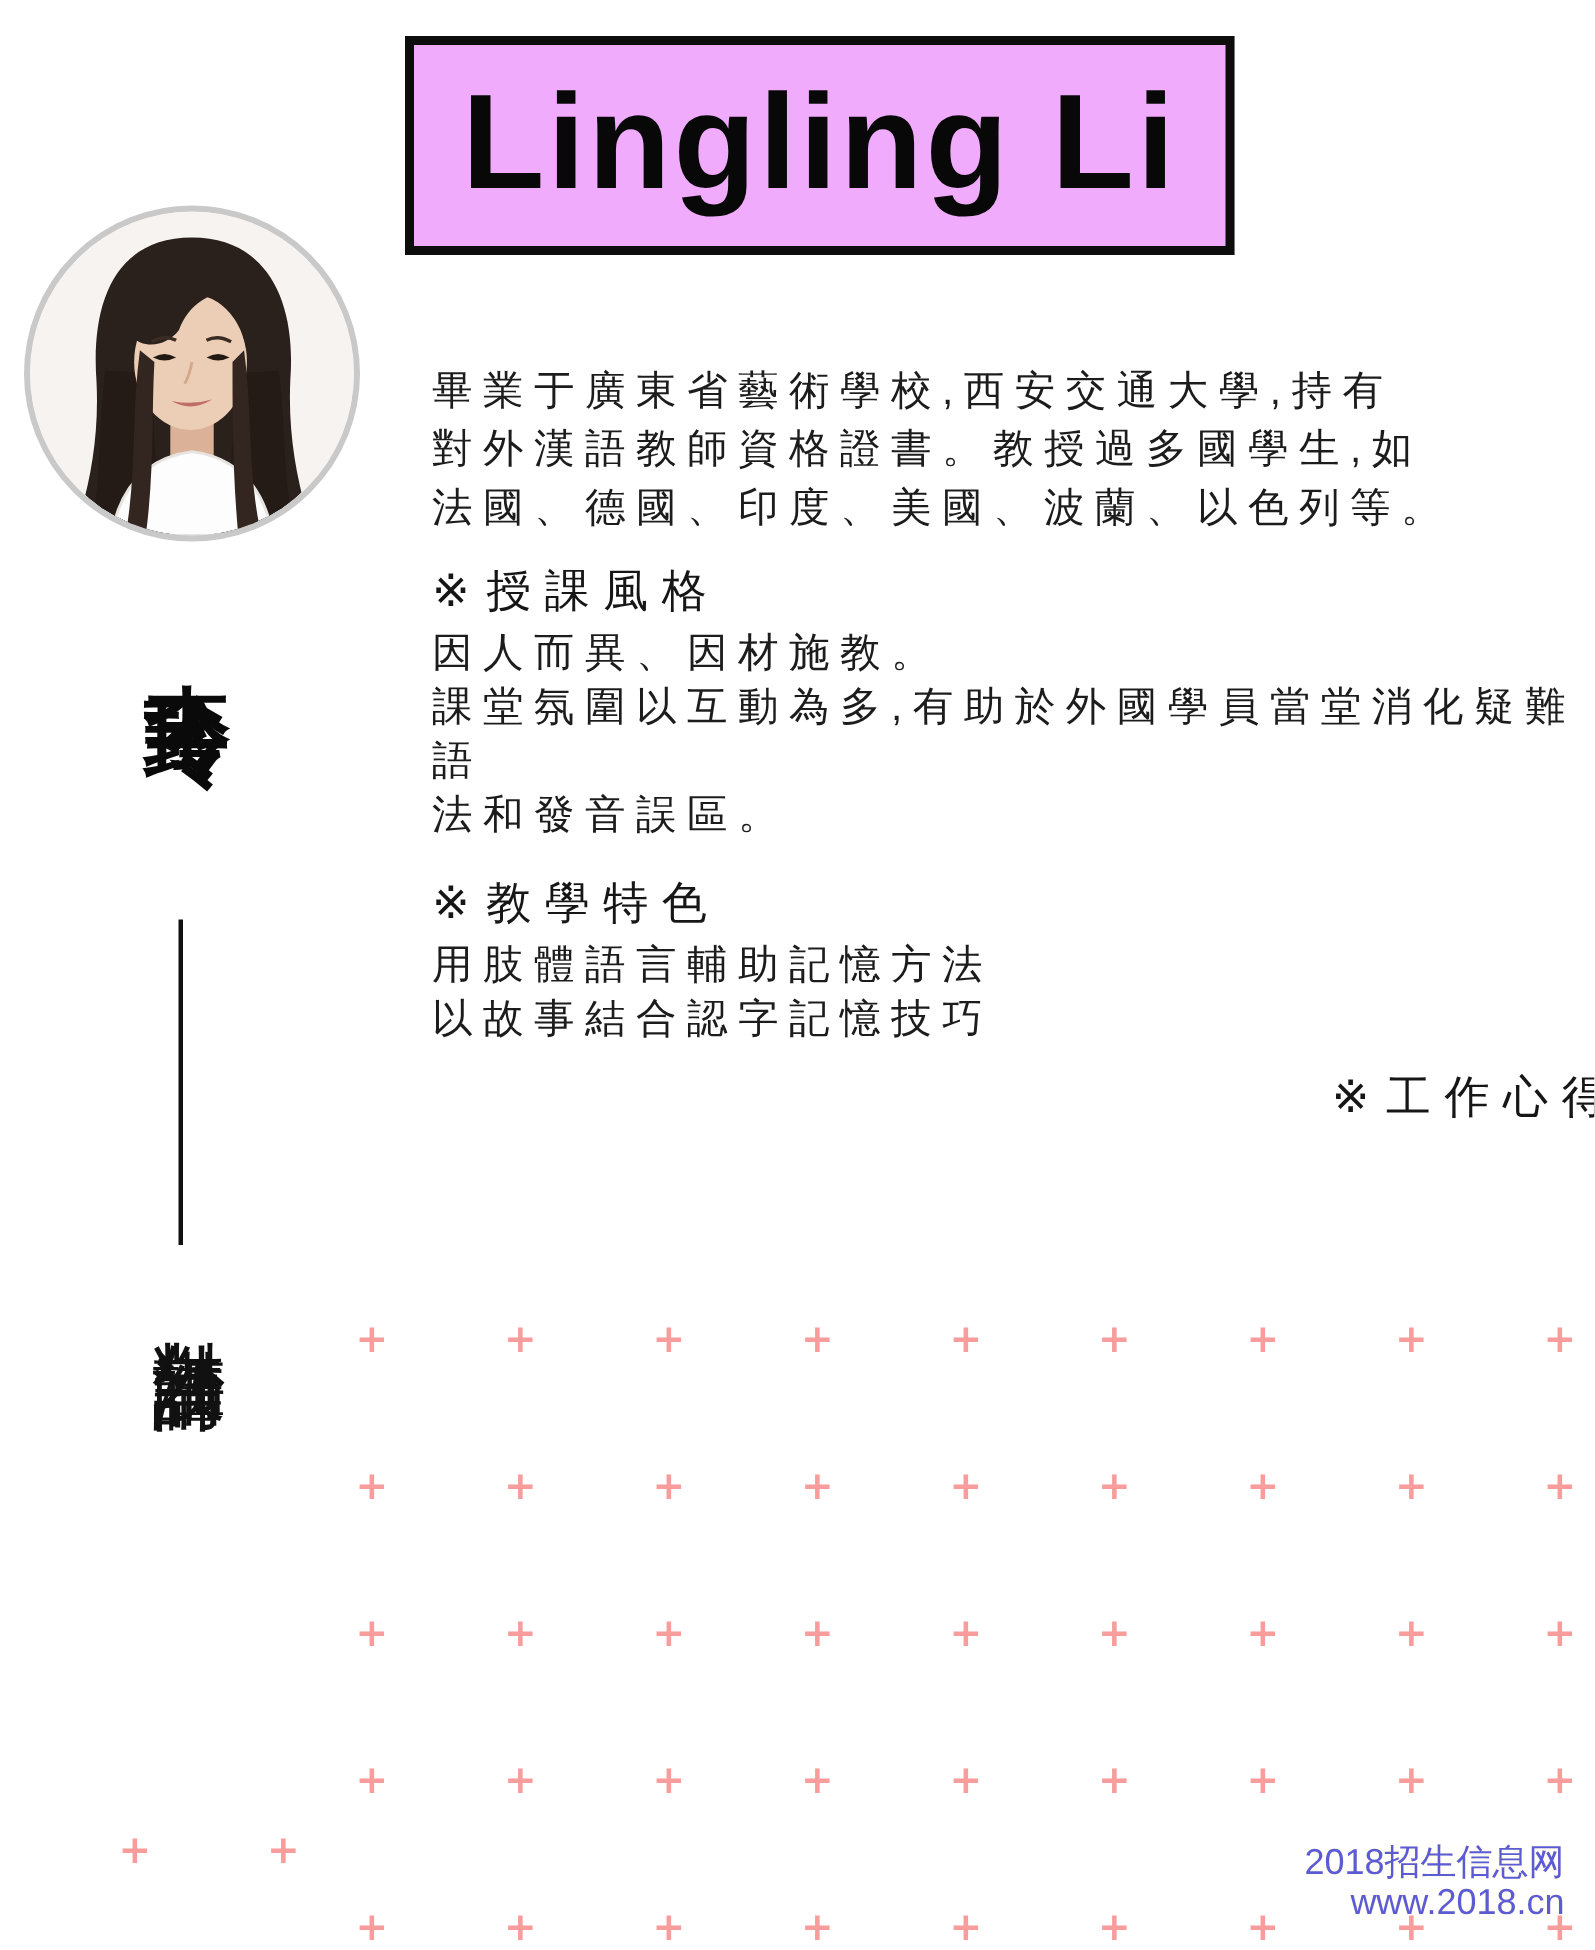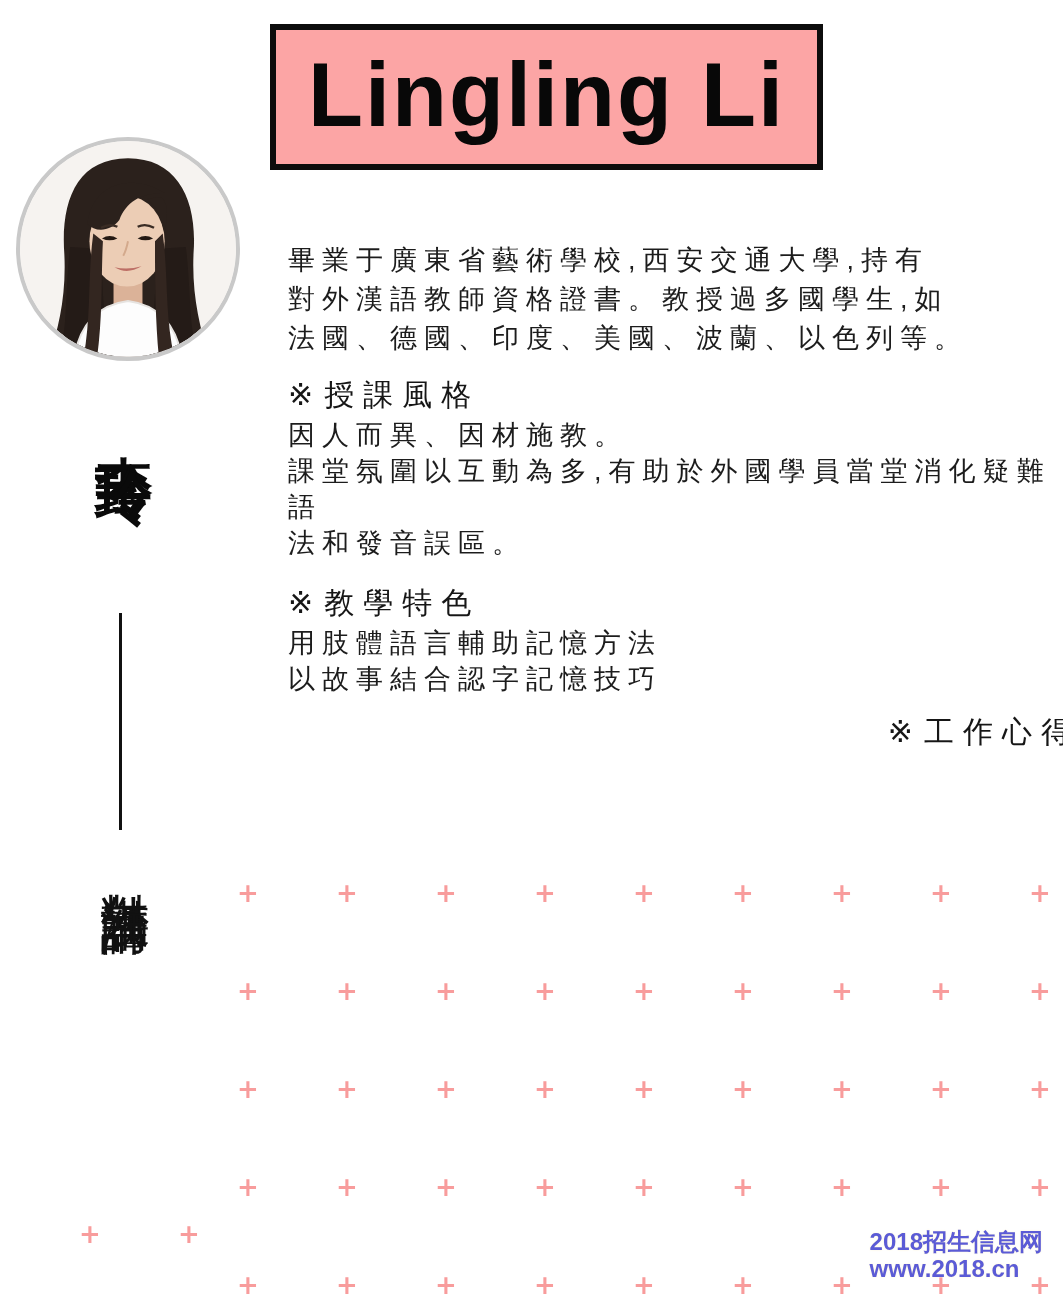--- a/index.html
+++ b/index.html
@@ -10,21 +10,21 @@
   
   .plus-layer{position:absolute;inset:0;z-index:1;}
   .plus{
     position:absolute;width:20px;height:26px;text-align:center;line-height:26px;
     font-size:26px;font-weight:bold;color:var(--plus-color,#f89c9c);
     font-family:"DejaVu Sans",sans-serif;
   }
   
   .title-box{
     position:absolute;left:270px;top:24px;width:553px;height:146px;z-index:3;
-    border:6px solid #0d0d0d;box-sizing:border-box;background:#fca5a5;
+    border:6px solid #0d0d0d;box-sizing:border-box;background:#f0abfc;
     display:flex;align-items:center;justify-content:center;
   }
   .title-box .title-text{
     font-size:90px;font-weight:bold;letter-spacing:2px;color:#080808;
     white-space:nowrap;transform:translateY(-2px);
   }
   
   .photo{
     position:absolute;left:16px;top:137px;width:224px;height:224px;z-index:3;
     border-radius:50%;border:4px solid #c9c9c9;box-sizing:border-box;overflow:hidden;
@@ -57,22 +57,22 @@
     margin:0;height:44px;line-height:44px;font-size:30px;font-weight:400;
     letter-spacing:9px;color:#161616;white-space:nowrap;
   }
   .sec-h .marker{margin-right:2px;}
   .sec-b{
     margin:0;font-size:27px;letter-spacing:7px;line-height:36px;
     white-space:pre-line;color:#1c1c1c;
   }
   
   .watermark{
-    position:absolute;right:20px;bottom:18px;z-index:4;
-    font-size:24px;font-weight:bold;line-height:27px;color:var(--wm-color,#5b5bd6);
+    position:absolute;right:20px;bottom:18px;z-index:4;text-align:right;
+    font-size:24px;font-weight:normal;line-height:27px;color:var(--wm-color,#5b5bd6);
     text-shadow:0 0 2px rgba(255,244,200,0.8);
   }
 </style>
 </head>
 <body>
 
 <div class="canvas">
 
   <div class="plus-layer" id="plusLayer">
       <span class="plus" style="left: 237px; top: 880px;">+</span>

